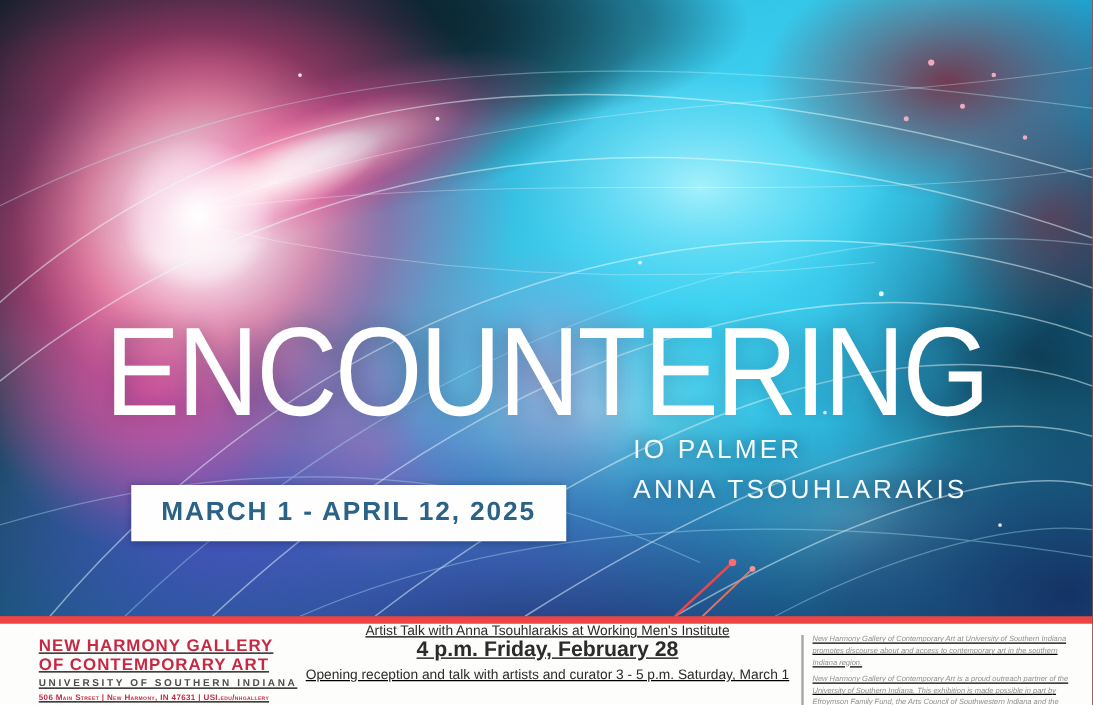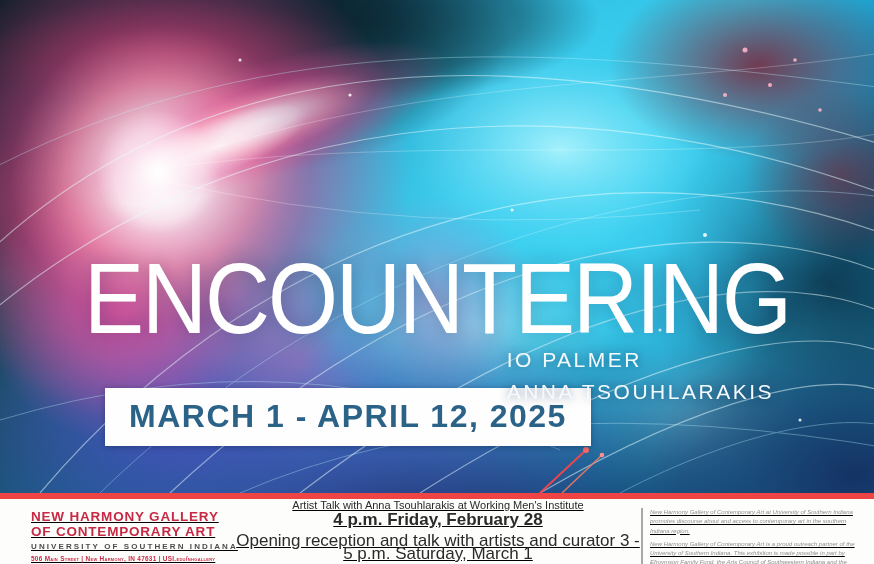--- a/index.html
+++ b/index.html
@@ -18,21 +18,21 @@
     color:#ffffff; font-size:90px; font-weight:400; letter-spacing:-2px;
     line-height:90px; transform:scaleY(1.12); transform-origin:top center;
     text-shadow:0 0 18px rgba(20,40,80,.35);
     white-space:nowrap;
   }
   .date-box {
     position:absolute; left:105px; top:388px; background:#fefefe;
     padding:10px 24px 11px 24px; box-shadow:0 1px 6px rgba(0,20,40,.35);
   }
   .date-box span {
-    color:#2b6287; font-size:32px; font-weight:bold; letter-spacing:1.5px;
+    color:#2b6287; font-size:21px; font-weight:bold; letter-spacing:1.5px;
     white-space:nowrap;
   }
   .artists {
     position:absolute; right:100px; top:344px; 
     color:#f4fbff; font-size:21px; letter-spacing:2.5px; line-height:32px;
     font-weight:400; text-shadow:0 0 10px rgba(10,30,70,.5);
   }
 
   
   .footer {
@@ -40,21 +40,21 @@
     background:#fdfdfb; display:flex; align-items:flex-start;text-decoration:underline;
   }
   .logo-block { width:235px; padding:10px 0 0 31px; flex:none; }
   .logo-line { color:#c62944; font-size:13.5px; font-weight:bold; letter-spacing:.8px; line-height:15px; white-space:nowrap; }
   .logo-univ { color:#4d4d4d; font-size:8px; font-weight:bold; letter-spacing:2.1px; margin-top:3px; white-space:nowrap; }
   .logo-addr { color:#c62944; font-size:6.4px; font-weight:bold; font-variant:small-caps; letter-spacing:.3px; margin-top:4px; white-space:nowrap; }
 
   .event-block { flex:1; text-align:center; color:#2b2b2b; }
   .event-line1 { font-size:11px; line-height:13px; }
   .event-line2 { font-size:17px; line-height:13px; font-weight:bold; margin-top:1px; }
-  .event-line3 { font-size:17px; line-height:13px; margin-top:8px; }
+  .event-line3 { font-size:11px; line-height:13px; margin-top:8px; }
 
   .fineprint-block {
     width:223px; flex:none; margin-top:9px; margin-right:10px;
     border-left:2px solid #a9a9a9; padding-left:7px;
     color:#8f8f8f; font-size:6px; font-style:italic; line-height:1.55;
     text-align:left;
   }
   .fineprint-block p + p { margin-top:4px; }
 </style>
 </head>

